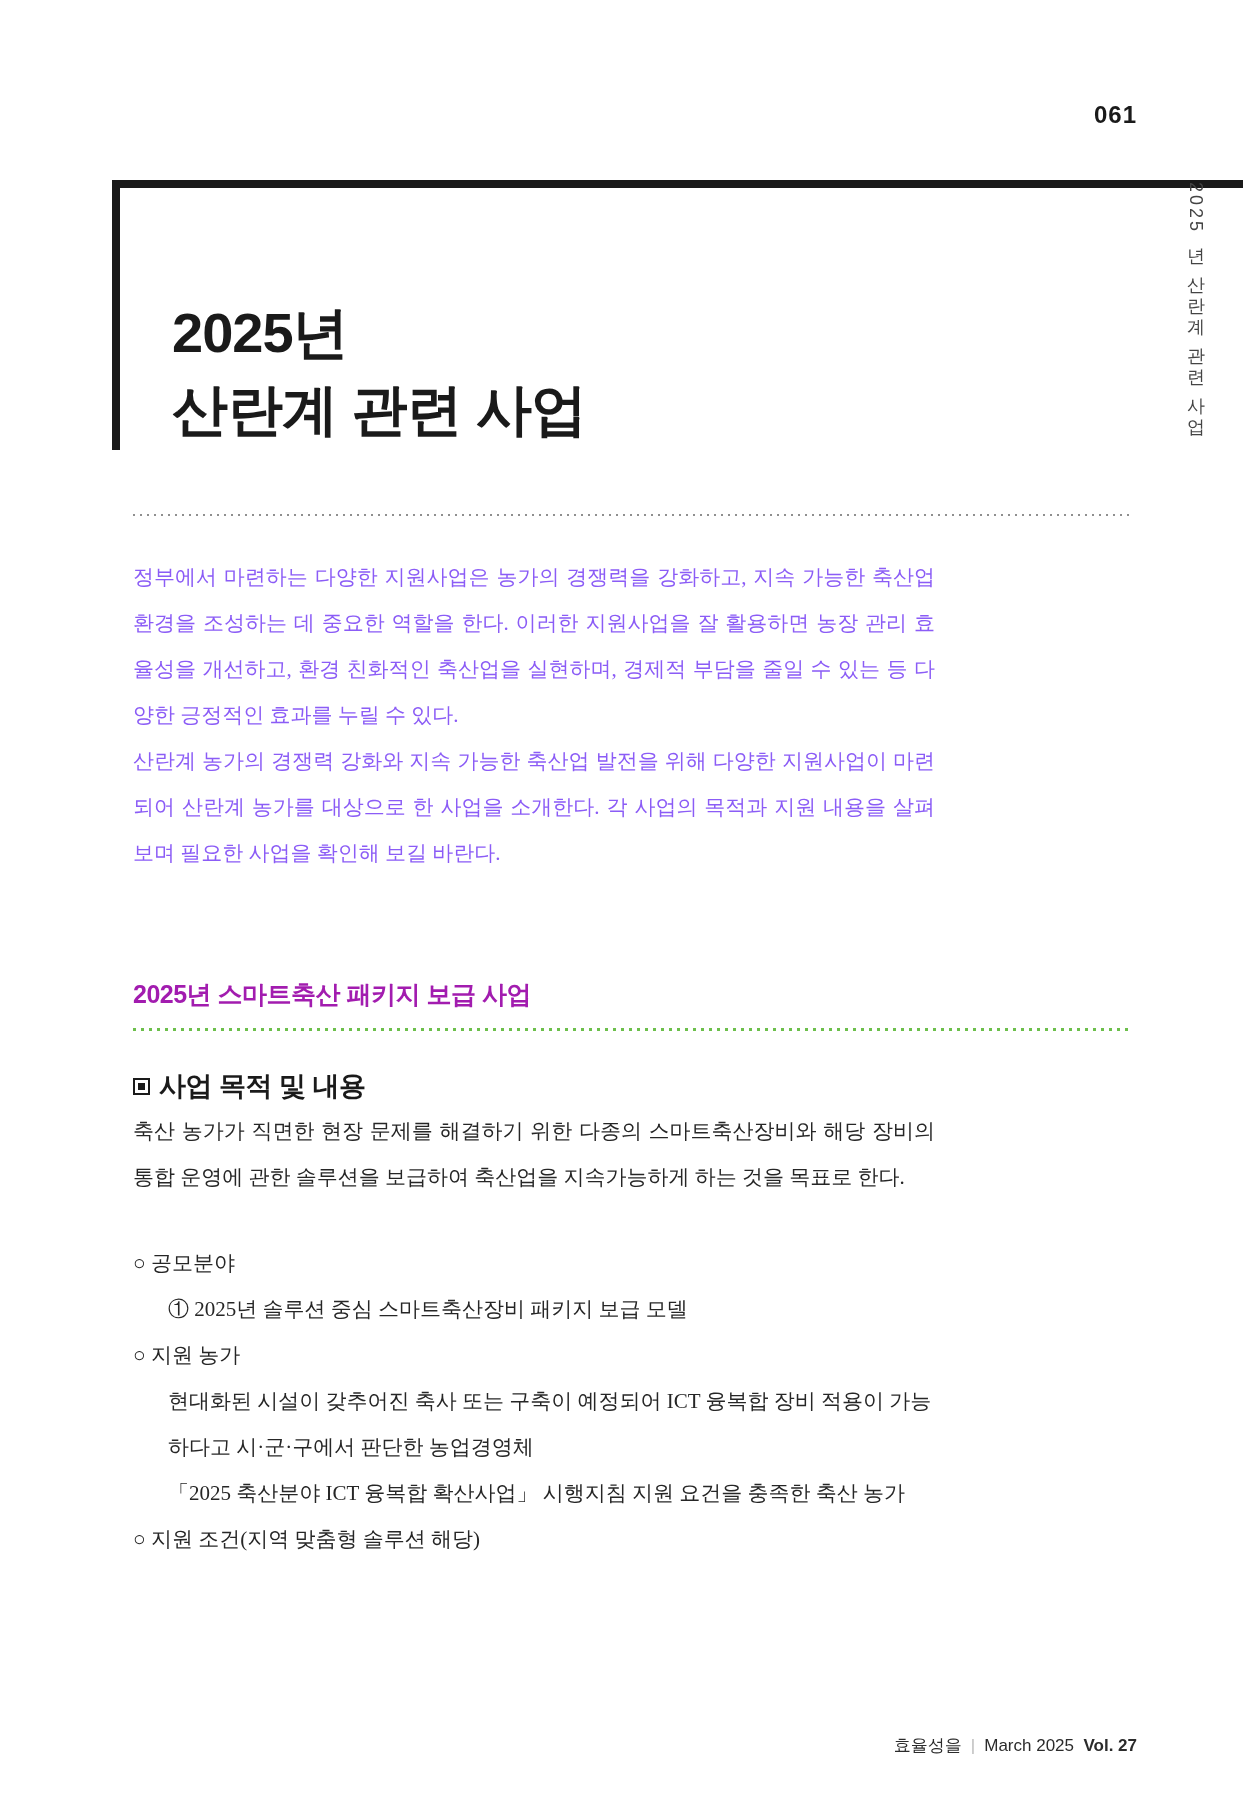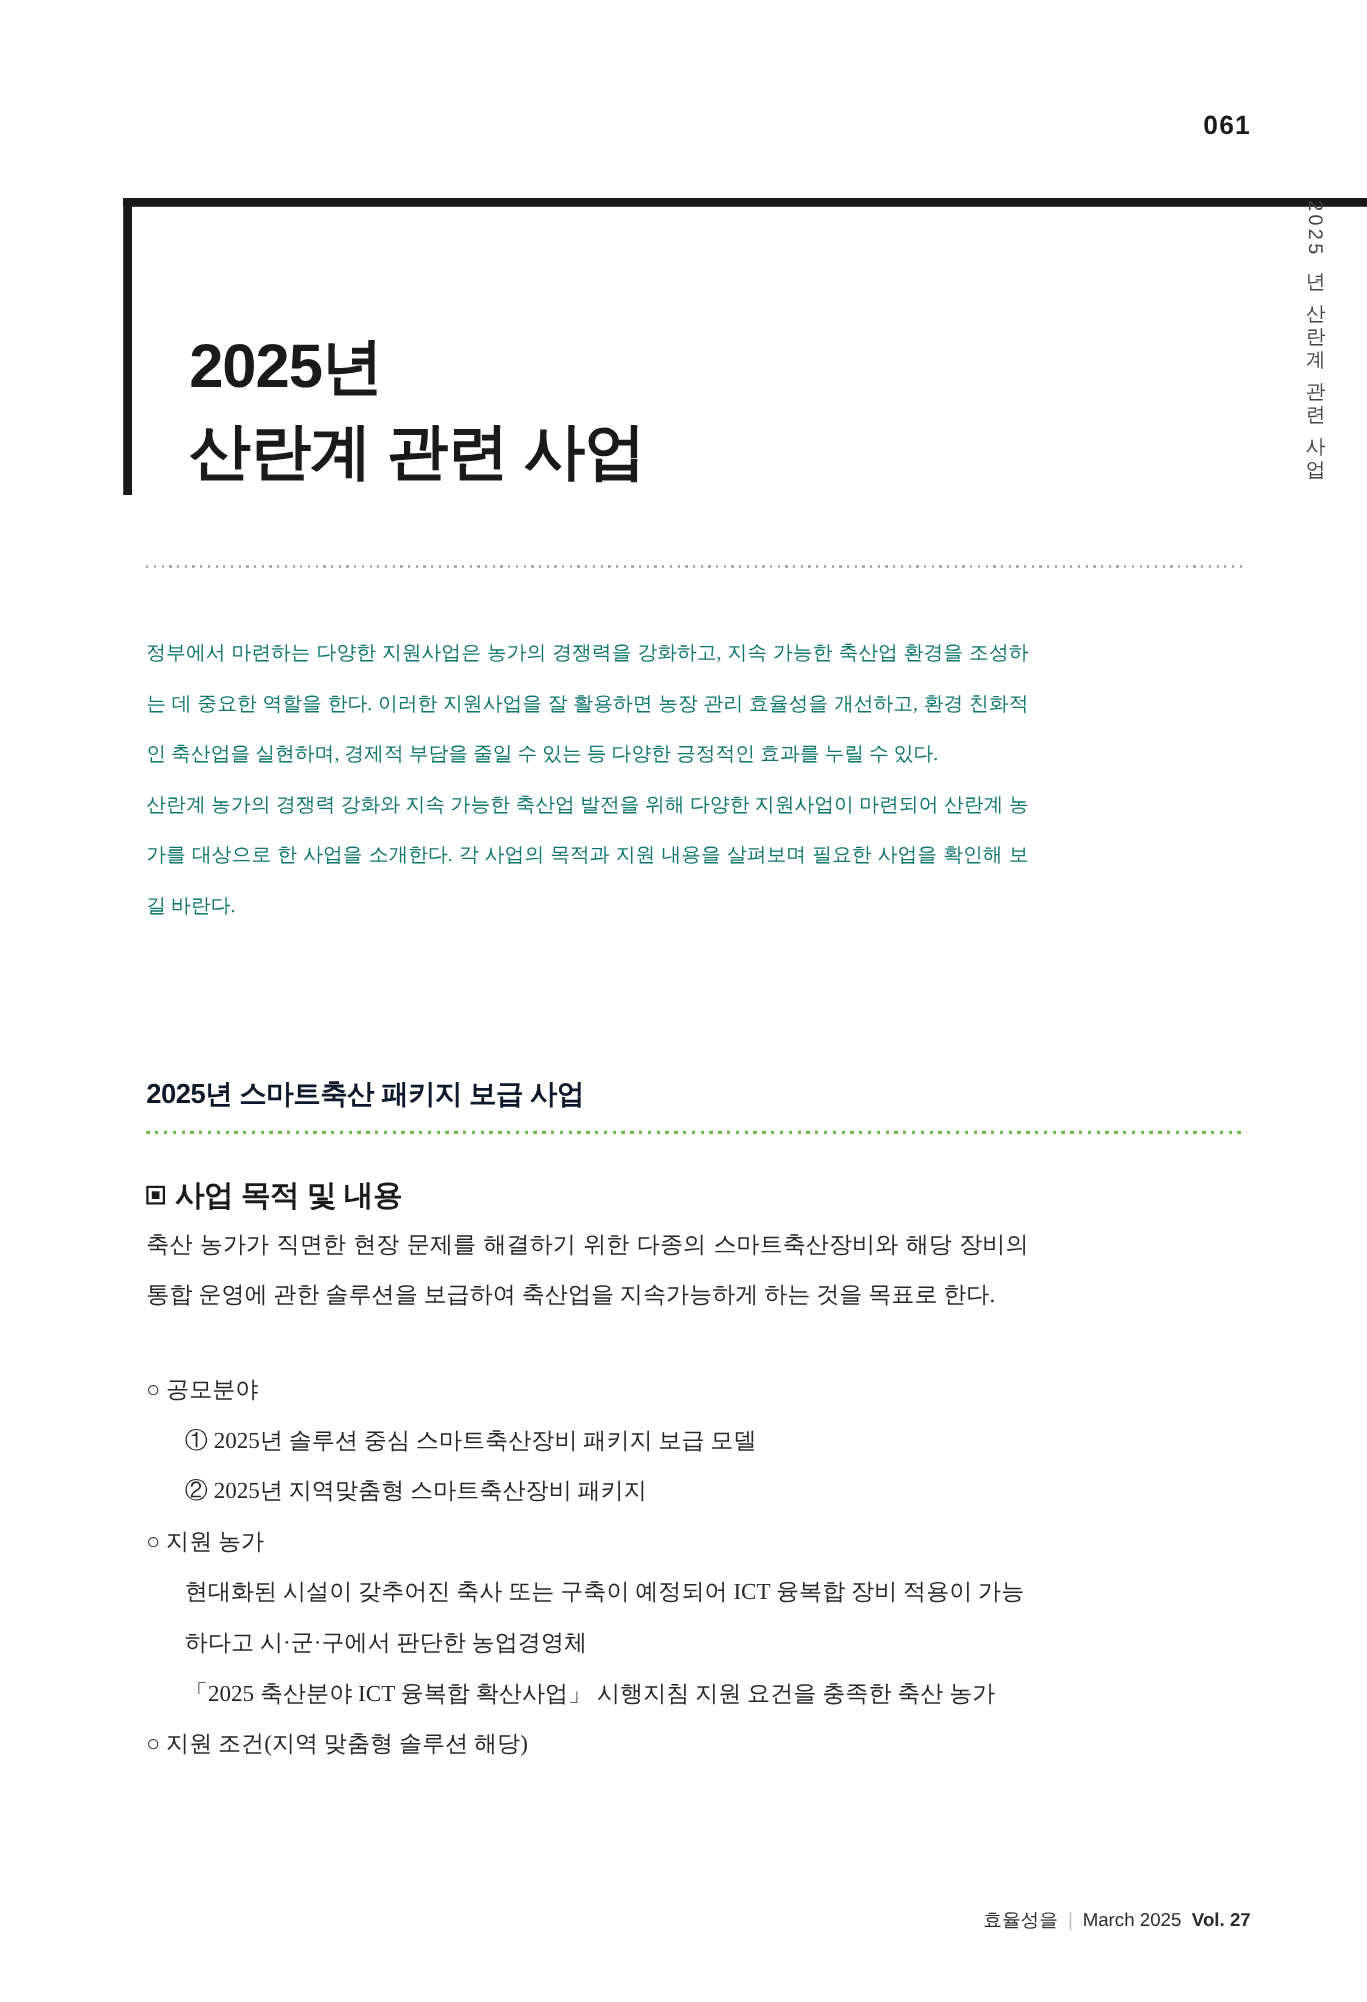--- a/index.html
+++ b/index.html
@@ -32,28 +32,28 @@
     writing-mode:vertical-rl; text-orientation:mixed;
     font-size:18px; letter-spacing:3px; color:#444; font-weight:400;
     white-space:nowrap;
   }
   .dotted-gray {
     position:absolute; left:133px; top:514px; width:1000px; height:2px;
     background:repeating-linear-gradient(to right,#8f8f8f 0,#8f8f8f 2px,transparent 2px,transparent 7px);
   }
   .serif { font-family:"Liberation Serif","DejaVu Serif",serif; }
   .intro {
-    position:absolute; left:133px; top:570px; width:802px;
-    font-size:18px; line-height:46px; color:#0f766e;
+    position:absolute; left:133px; top:554px; width:802px;
+    font-size:21px; line-height:46px; color:#8b5cf6;
     text-align:justify;
   }
   .intro p { margin:0; }
   .section-title {
     position:absolute; left:133px; top:978px;
-    font-size:25px; font-weight:700; color:#0f172a; letter-spacing:-0.5px;
+    font-size:25px; font-weight:700; color:#a21caf; letter-spacing:-0.5px;
   }
   .dotted-green {
     position:absolute; left:133px; top:1028px; width:1000px; height:3px;
     background:repeating-linear-gradient(to right,#6cbf4b 0,#6cbf4b 3px,transparent 3px,transparent 8px);
   }
   .subsection-head {
     position:absolute; left:133px; top:1068px;
     display:flex; align-items:center;
     font-size:27px; font-weight:700; color:#1a1a1a; letter-spacing:-0.5px;
   }
@@ -111,21 +111,20 @@
 <div class="subsection-head">
   <span class="square-bullet"></span>
   <span>사업 목적 및 내용</span>
 </div>
 
 <div class="subsection-body serif">축산 농가가 직면한 현장 문제를 해결하기 위한 다종의 스마트축산장비와 해당 장비의 통합 운영에 관한 솔루션을 보급하여 축산업을 지속가능하게 하는 것을 목표로 한다.</div>
 
 <div class="items serif">
     <div class="list-line">○ 공모분야</div>
     <div class="list-line indent-1">① 2025년 솔루션 중심 스마트축산장비 패키지 보급 모델</div>
-    <div class="list-line indent-1">② 2025년 지역맞춤형 스마트축산장비 패키지</div>
     <div class="list-line">○ 지원 농가</div>
     <div class="list-line indent-1">현대화된 시설이 갖추어진 축사 또는 구축이 예정되어 ICT 융복합 장비 적용이 가능하다고 시·군·구에서 판단한 농업경영체</div>
     <div class="list-line indent-1">「2025 축산분야 ICT 융복합 확산사업」 시행지침 지원 요건을 충족한 축산 농가</div>
     <div class="list-line">○ 지원 조건(지역 맞춤형 솔루션 해당)</div>
   </div>
 
 <div class="footer">
   <span>효율성을</span><span class="divider">|</span><span>March 2025</span>&nbsp;&nbsp;<span class="vol">Vol. 27</span>
 </div>
 

